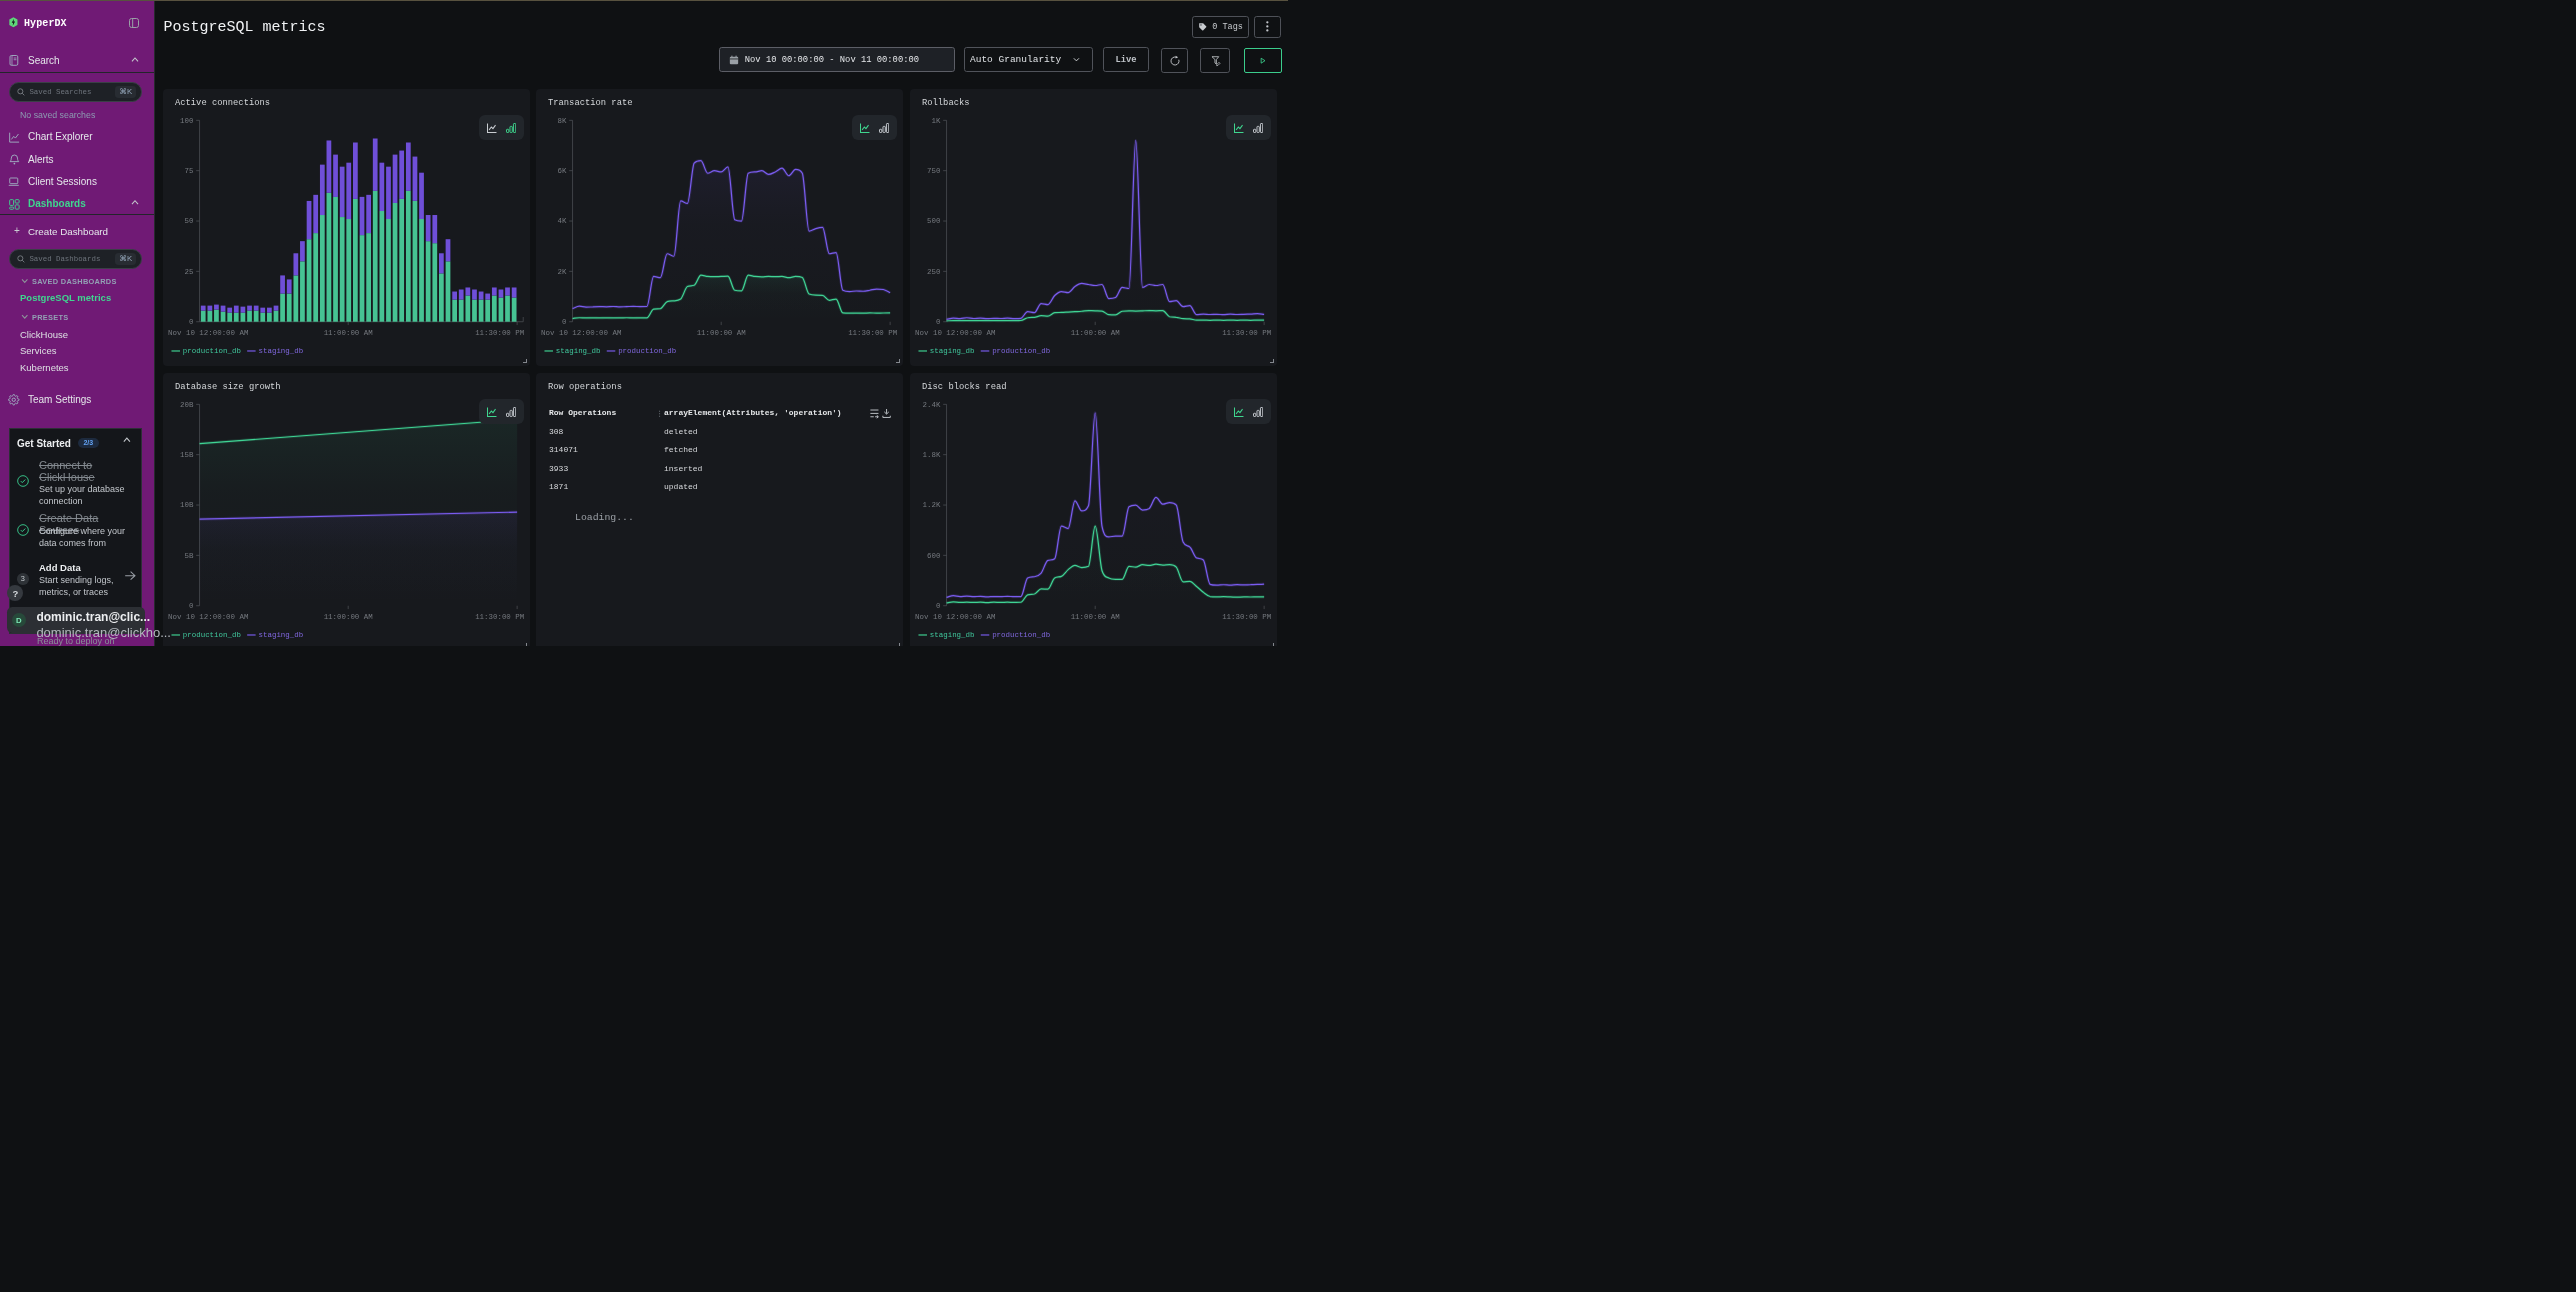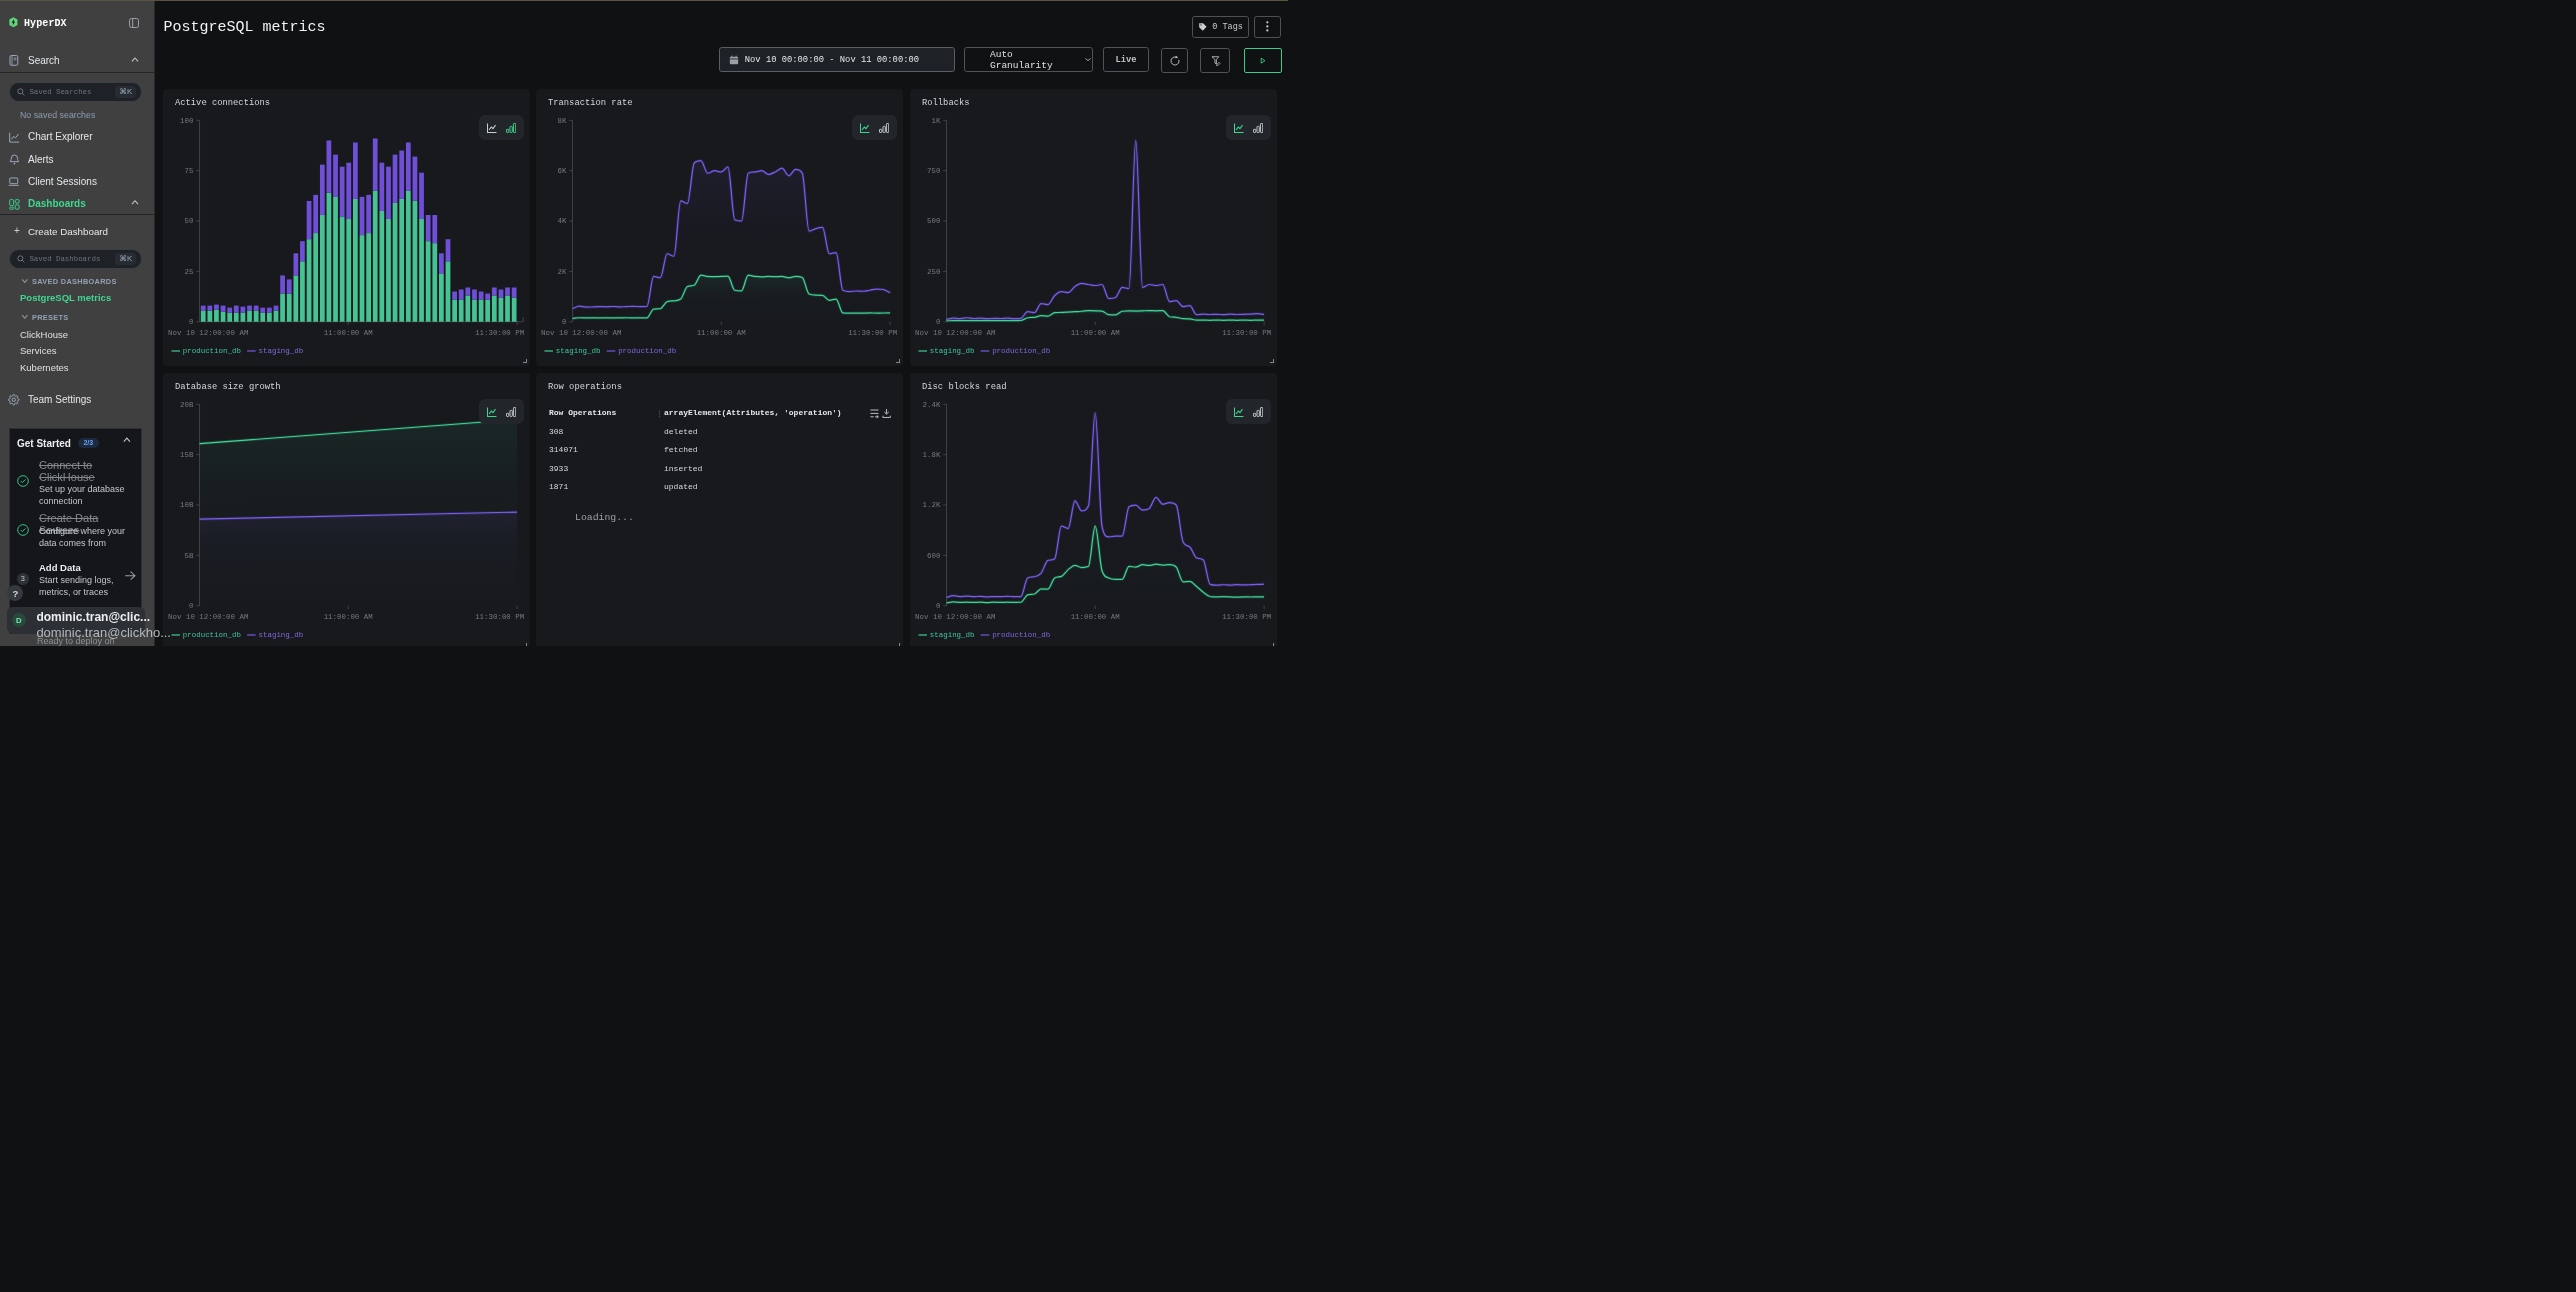--- a/index.html
+++ b/index.html
@@ -1,16 +1,16 @@
 <!DOCTYPE html>
 <html style="font-size:10.8px"><head><meta charset="utf-8"><style>
 *{margin:0;padding:0;box-sizing:border-box}
 html,body{width:1288px;height:646px;background:#0f1113;font-family:"Liberation Sans",sans-serif;overflow:hidden;position:relative}
 body::before{content:"";position:absolute;left:0;top:0;right:0;height:0.7px;background:#58523f;z-index:99}
-aside{position:absolute;left:0;top:0;bottom:0;width:155px;background:#404040;border-right:0.7px solid #27292e;z-index:5}
+aside{position:absolute;left:0;top:0;bottom:0;width:155px;background:#701a75;border-right:0.7px solid #27292e;z-index:5}
 .logo{position:absolute;left:24px;top:17.6px;font-family:"Liberation Mono",monospace;font-weight:bold;font-size:10px;color:#fff;letter-spacing:0.1px}
 .navlbl{position:absolute;left:28px;font-size:10px;color:#e4e7ea}
 .navlbl2{position:absolute;left:28px;font-size:9.8px;color:#e4e7ea}
 .grn{color:#3fd68f}
 .b{font-weight:bold}
 .sdiv{position:absolute;left:0;right:0;height:0.7px;background:#22252a}
 .pill{position:absolute;left:9px;width:133px;height:19.6px;border:0.7px solid #3a3f46;border-radius:9.8px;background:#1e2126;display:flex;align-items:center;padding:0 4.7px 0 7.4px}
 .ph{font-family:"Liberation Mono",monospace;font-size:7.4px;color:#6e747c;flex:1}
 .kbd{font-size:7.8px;color:#93a5b8;background:#282c32;border-radius:3.4px;padding:1.4px 4px}
 .mutetxt{position:absolute;font-size:8.8px;color:#8d9cb2}
@@ -34,21 +34,21 @@
 main{position:absolute;left:156px;top:0;right:0;bottom:0}
 .title{position:absolute;left:7.4px;top:18.6px;font-family:"Liberation Mono",monospace;font-size:15px;color:#f0f2f4}
 .btn{position:absolute;top:16px;height:21.6px;border:0.7px solid #4e5158;border-radius:2.7px;display:flex;align-items:center;justify-content:center;font-family:"Liberation Mono",monospace;font-size:8.5px;color:#c9ccd0}
 .tags{left:1036px;width:57px}
 .dots{left:1098px;width:27px;font-size:10px}
 .searchbox{position:absolute;left:7.4px;top:47px;width:547px;height:25px;background:#1a1d21;border:0.7px solid #565961;border-radius:2.7px;display:flex;align-items:center;padding:0 9.5px;font-family:"Liberation Mono",monospace;font-size:8.8px}
 .sph{color:#6b7077;flex:1}
 .sqlluc{font-size:8.8px}
 .ctl{position:absolute;top:47px;height:25px;border:0.7px solid #50535a;border-radius:2.7px;display:flex;align-items:center;font-family:"Liberation Mono",monospace;color:#e4e6e9}
 .datebox{left:563px;width:236px;background:#1e2126;border-color:#5c5e66;font-size:8.8px;padding:0 0 0 8.8px}
-.granbox{left:808px;width:129px;font-size:9.5px;color:#dfe2e5;padding:0 0 0 25px}
+.granbox{left:808px;width:129px;font-size:9.5px;color:#dfe2e5;padding:0 0 0 5px}
 .livebtn{left:947px;width:46px;font-size:8.8px;font-weight:bold;color:#bfc3c8;justify-content:center}
 .icbtn{position:absolute;top:48px;justify-content:center}
 .playbtn{border-color:#3bcd8c;border-radius:2px}
 .panel{position:absolute;background:#17191d;border-radius:4px}
 .ptitle{position:absolute;left:12px;top:8.8px;font-family:"Liberation Mono",monospace;font-size:8.8px;color:#d5d8db}
 .tgl{position:absolute;right:5.8px;top:26px;width:45px;height:25px;background:#22262b;border-radius:6px;display:flex;align-items:center;justify-content:center;gap:8.8px;z-index:3}
 .chart{position:absolute;left:0;top:0}
 .tk{font-family:"Liberation Mono",monospace;font-size:11px;fill:#75797f}
 .rsz{position:absolute;right:2.7px;bottom:2.7px;width:4.7px;height:4.7px;border-right:1.4px solid #83878d;border-bottom:1.4px solid #83878d}
 .thead{position:absolute;left:0;top:35px;width:100%;height:10.8px}

